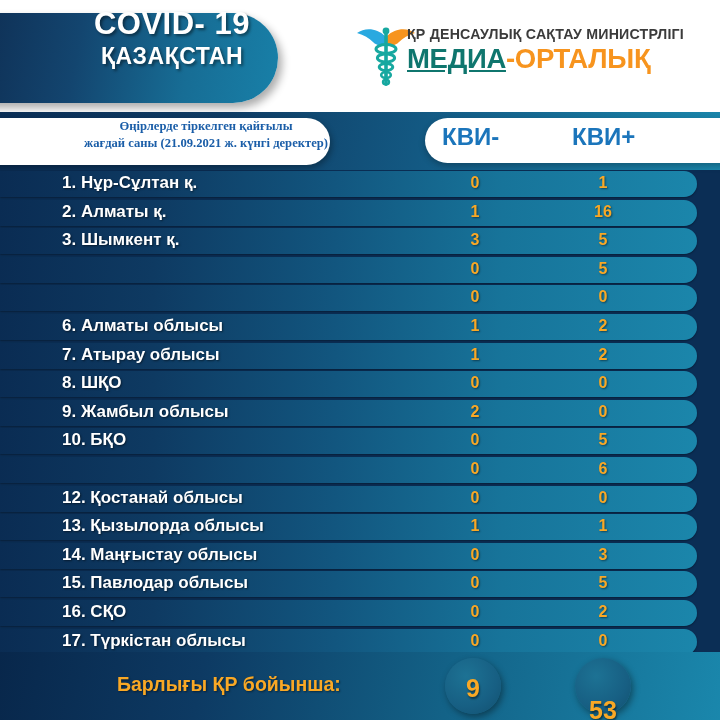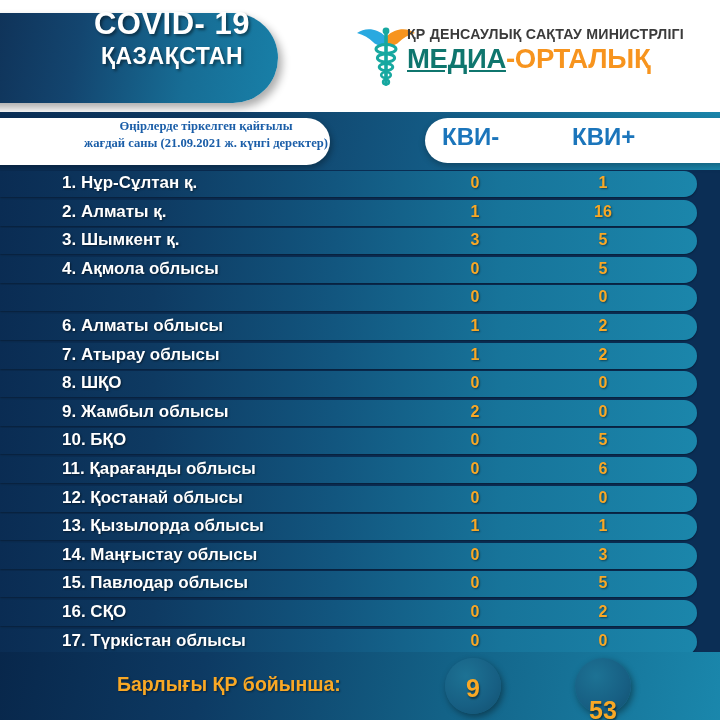--- a/index.html
+++ b/index.html
@@ -269,21 +269,20 @@
         <div class="row-pos">16</div>
       </div>
       <div class="row">
         <div class="row-bar"></div>
         <div class="row-name">3. Шымкент қ.</div>
         <div class="row-neg">3</div>
         <div class="row-pos">5</div>
       </div>
       <div class="row">
         <div class="row-bar"></div>
-        <div class="row-name">4. Ақмола облысы</div>
         <div class="row-neg">0</div>
         <div class="row-pos">5</div>
       </div>
       <div class="row">
         <div class="row-bar"></div>
         <div class="row-neg">0</div>
         <div class="row-pos">0</div>
       </div>
       <div class="row">
         <div class="row-bar"></div>
@@ -310,21 +309,20 @@
         <div class="row-pos">0</div>
       </div>
       <div class="row">
         <div class="row-bar"></div>
         <div class="row-name">10. БҚО</div>
         <div class="row-neg">0</div>
         <div class="row-pos">5</div>
       </div>
       <div class="row">
         <div class="row-bar"></div>
-        <div class="row-name">11. Қарағанды облысы</div>
         <div class="row-neg">0</div>
         <div class="row-pos">6</div>
       </div>
       <div class="row">
         <div class="row-bar"></div>
         <div class="row-name">12. Қостанай облысы</div>
         <div class="row-neg">0</div>
         <div class="row-pos">0</div>
       </div>
       <div class="row">

